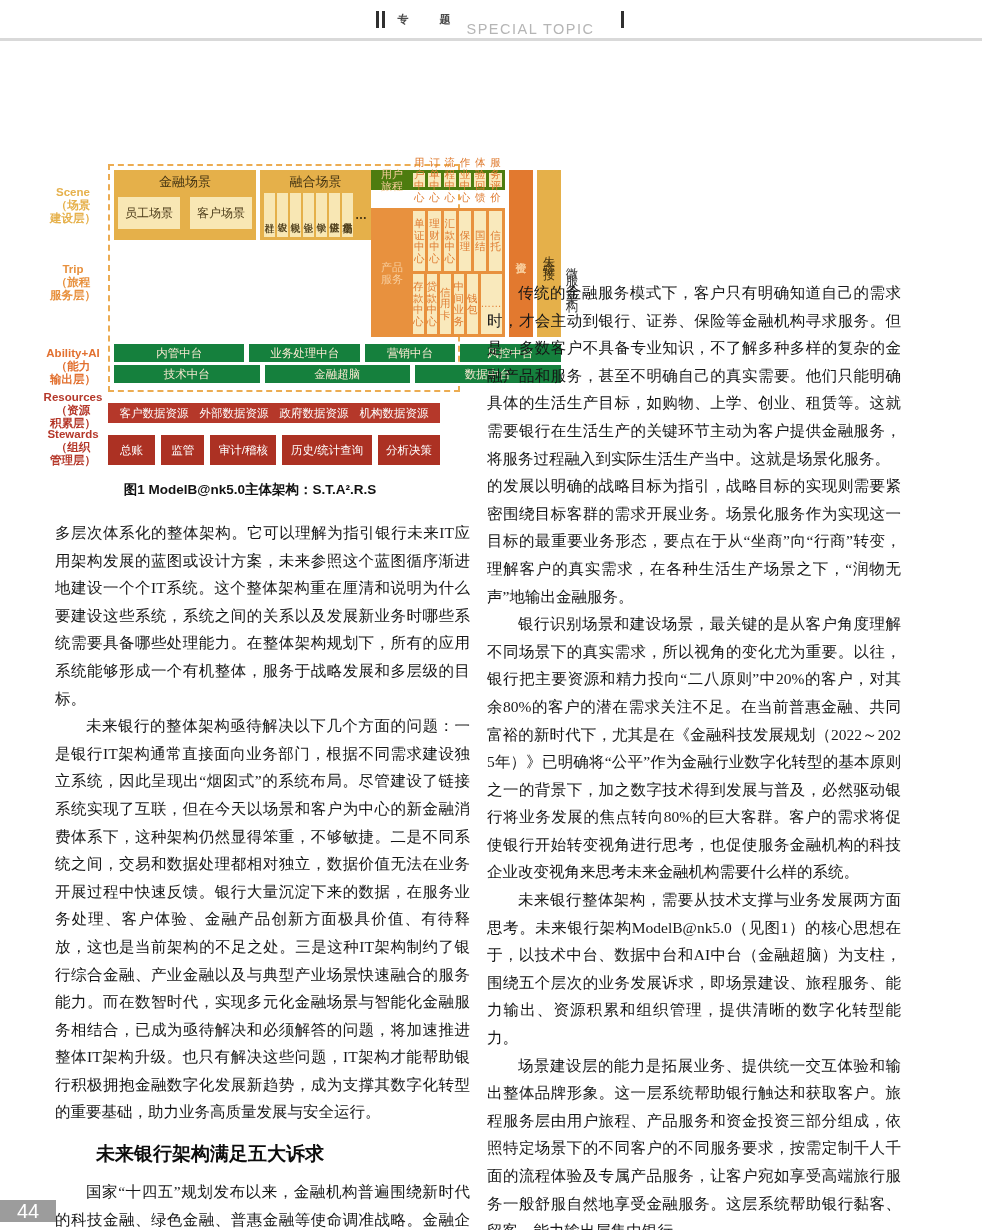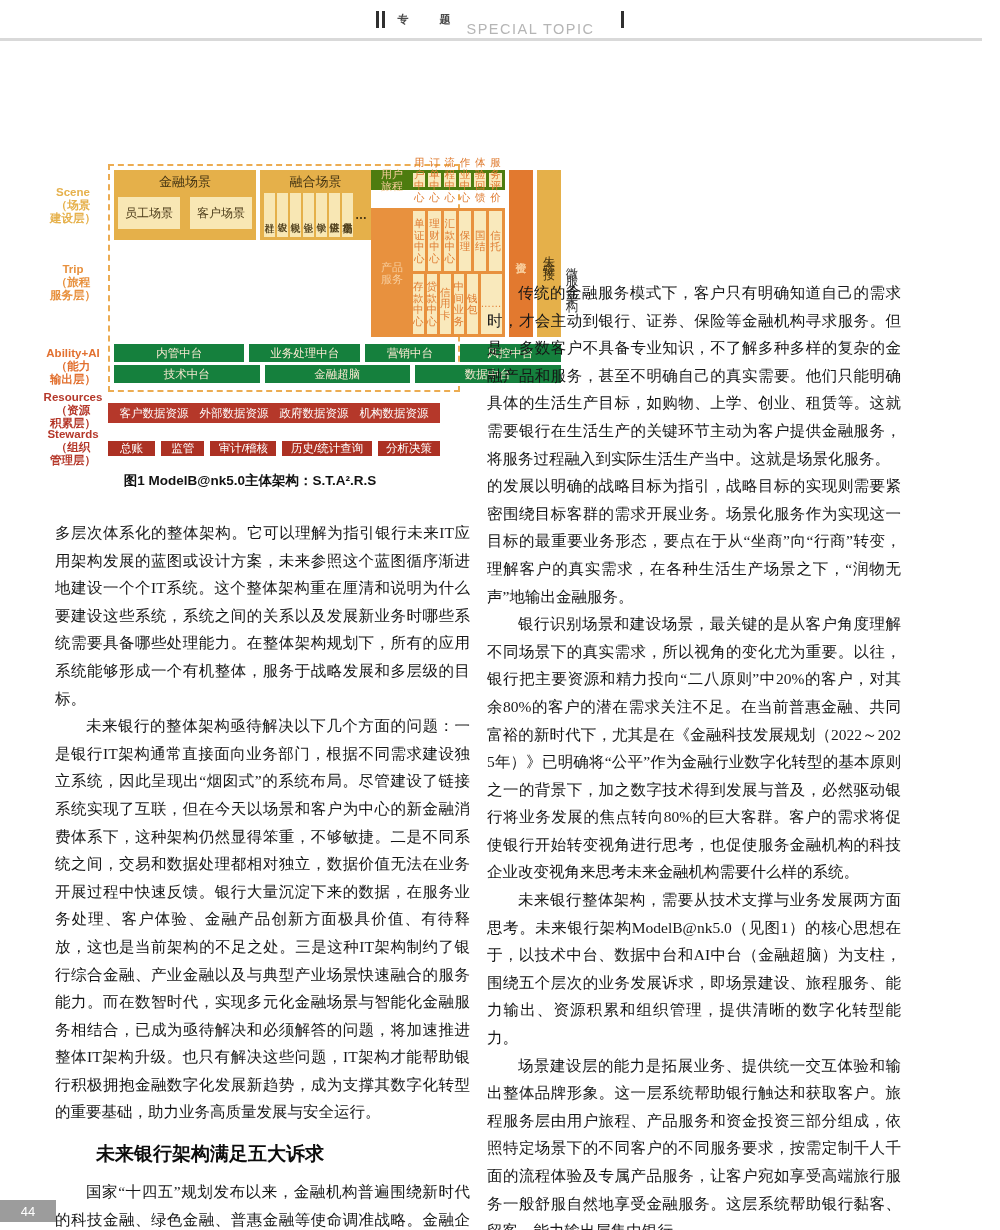--- a/index.html
+++ b/index.html
@@ -71,40 +71,40 @@
   .ability-rows{margin-top:7px;}
   .ab-row{display:flex;gap:5px;height:18px;margin-bottom:3px;}
   .ab-box{background:#15803d;color:#FBE9D2;font-size:11.5px;
     display:flex;align-items:center;justify-content:center;}
   .micro-col{width:16px;color:#333333;font-size:12.5px;letter-spacing:8px;
     writing-mode:vertical-rl;text-orientation:upright;
     display:flex;align-items:center;justify-content:center;}
   .res-bar{margin:11px 20px 0 68px;height:20px;background:#B5382A;
     display:flex;align-items:center;justify-content:space-around;padding:0 6px;font-family:Liberation Mono, monospace;}
   .res-label{color:#ffffff;font-size:11.5px;}
-  .stew-row{margin:12px 20px 0 68px;height:21px;display:flex;gap:6px;align-items:flex-end;}
+  .stew-row{margin:12px 20px 0 68px;height:30px;display:flex;gap:6px;}
   .stew-box{background:#AC3123;color:#ffffff;font-size:11.5px;
     display:flex;align-items:center;justify-content:center;}
   .fw1{flex:1;} .fw2{flex:0.92;} .fw3{flex:1.4;} .fw4{flex:1.9;} .fw5{flex:1.32;}
   .ab1{flex:1.3;} .ab2{flex:1.1;} .ab3{flex:0.9;} .ab4{flex:1;}
   .fig-caption{margin-top:16px;text-align:center;font-weight:bold;font-size:13.5px;
     color:#111111;font-family:"Liberation Sans","DejaVu Sans",sans-serif;}
 
   
   .left-text{position:absolute;left:55px;top:519px;width:415px;}
   .right-text{position:absolute;left:487px;top:279px;width:414px;}
   .body-p{margin:0;font-size:15.5px;line-height:27.6px;text-align:justify;
     word-break:break-all;color:#161616;}
   .indent{text-indent:31px;}
   .section-heading{font-size:19px;font-weight:bold;color:#0d0d0d;
     margin:15px 0 11px 41px;}
 
   
   .page-badge{position:absolute;left:0;top:1200px;width:56px;height:22px;
-    background:#9c9c9c;color:#ffffff;font-size:13px;
+    background:#9c9c9c;color:#ffffff;font-size:20px;
     font-family:"Liberation Sans","DejaVu Sans",sans-serif;
     display:flex;align-items:center;justify-content:center;}
 </style>
 </head>
 <body>
 
 <div class="page-header">
   <span class="dbar">
       <i></i>
       <i></i>

